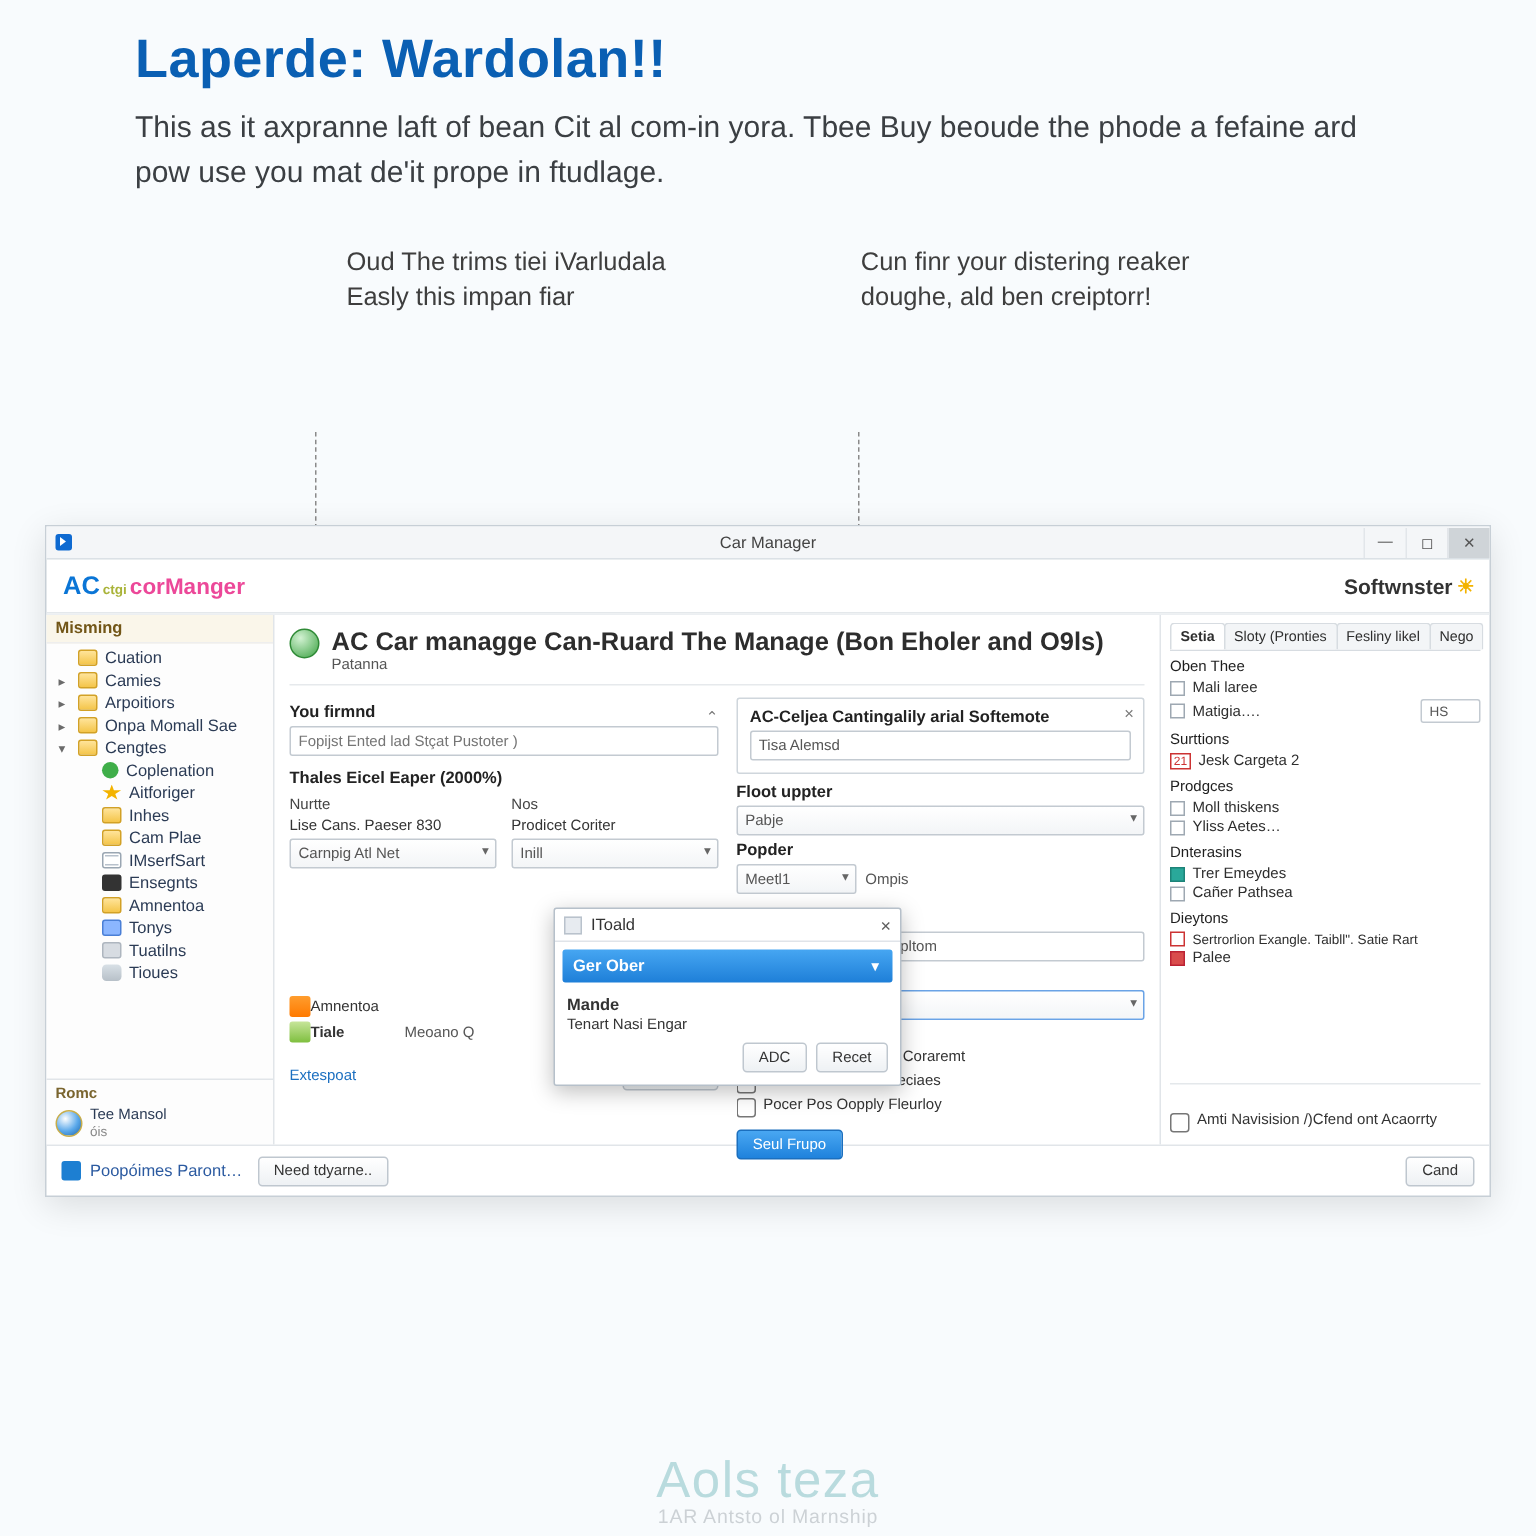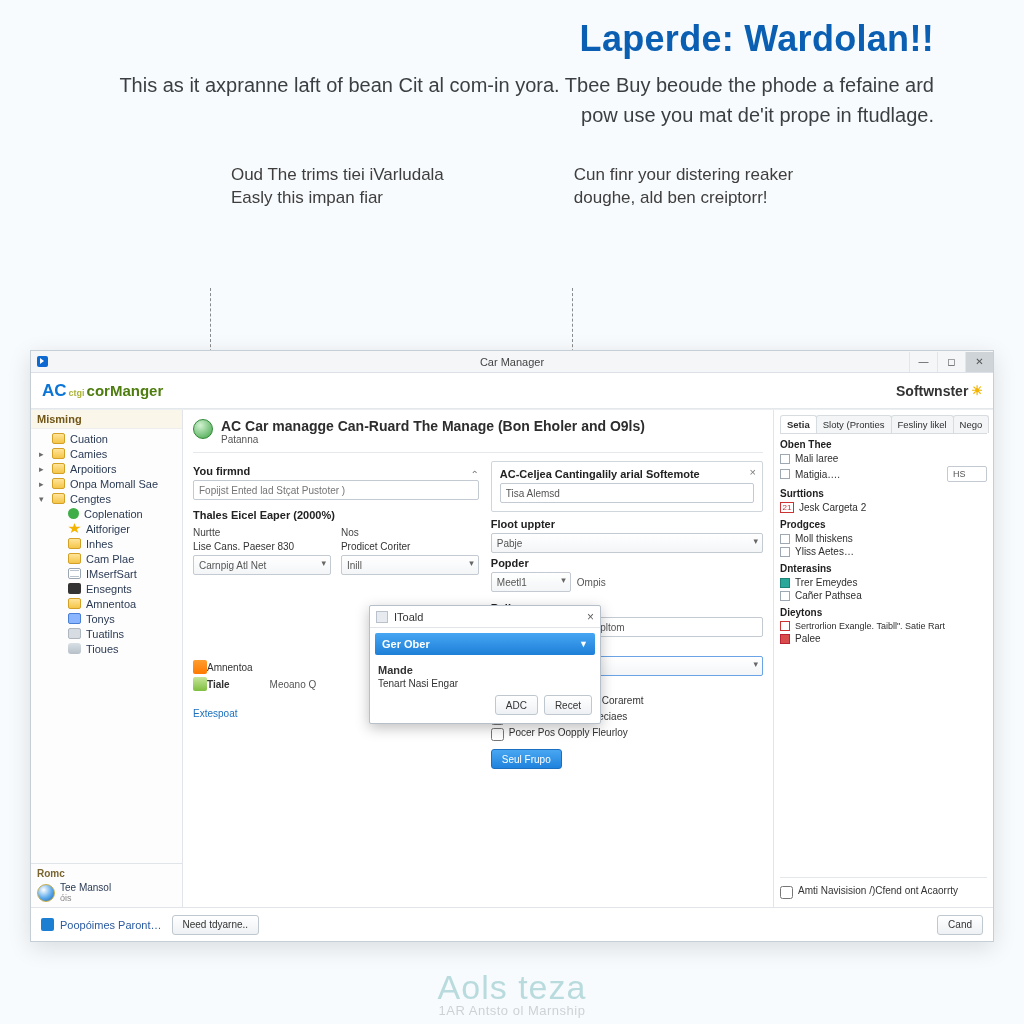--- a/index.html
+++ b/index.html
@@ -1,37 +1,37 @@
 <!DOCTYPE html>
 <html><head>
 <meta charset="utf-8">
 <style>
 *{box-sizing:border-box;margin:0;padding:0;font-family:"Segoe UI",Tahoma,Arial,sans-serif}
 body{width:1024px;height:1024px;background:#f8fbfd;overflow:hidden;position:relative}
-.hero{text-align:right;padding:18px 90px 8px}
+.hero{text-align:left;padding:18px 90px 8px}
 .hero h1{color:#0a5fb3;font-weight:700;font-size:36px;letter-spacing:.3px;margin-bottom:10px}
 .hero p{color:#3b3f43;font-size:20px;line-height:1.5}
 .callouts{display:flex;justify-content:center;gap:130px;margin:26px 0 0;color:#3e3e3e;font-size:17px;line-height:1.35}
 .callouts>div{max-width:290px}
 .arrow{position:absolute;width:0;border-left:1.5px dashed #8a8a8a}
 .arrow.a1{left:210px;top:288px;height:100px}
 .arrow.a2{left:572px;top:288px;height:100px}
-.appwin{position:absolute;left:30px;top:350px;width:964px;height:592px;background:#fff;border:1px solid #c7cfd6;box-shadow:0 6px 22px rgba(0,0,0,.12);display:flex;flex-direction:column}
+.appwin{position:absolute;left:30px;top:350px;width:964px;height:448px;background:#fff;border:1px solid #c7cfd6;box-shadow:0 6px 22px rgba(0,0,0,.12);display:flex;flex-direction:column}
 .titlebar{height:22px;background:#f4f6f8;border-bottom:1px solid #dbe1e6;display:flex;align-items:center;font-size:11px;color:#4b4b4b;position:relative}
 .titlebar .dot{width:11px;height:11px;background:#0e6ad1;margin:0 8px 0 6px;border-radius:2px;position:relative}
 .titlebar .dot::after{content:"";position:absolute;left:3px;top:2px;border-left:4px solid #fff;border-top:3px solid transparent;border-bottom:3px solid transparent}
 .titlebar .ttl{position:absolute;left:0;right:0;text-align:center;color:#444}
 .winbtns{margin-left:auto;display:flex}
 .winbtns span{width:28px;height:20px;display:flex;align-items:center;justify-content:center;font-size:10px;color:#555;border-left:1px solid #e2e6ea}
 .winbtns .cls{background:#cfd4d8}
 .brandbar{height:36px;display:flex;align-items:center;padding:0 10px;border-bottom:1px solid #e4e8eb}
 .logo{display:flex;align-items:baseline;gap:4px;font-weight:700;margin-left:1px}
 .logo .ac{color:#0a75d6;font-size:17px}
 .logo .sub{color:#a9b338;font-size:9px;font-weight:700;margin-left:-2px}
-.logo .cm{color:#4d7c0f;font-size:15px;font-weight:700;margin-left:-2px}
+.logo .cm{color:#ec4899;font-size:15px;font-weight:700;margin-left:-2px}
 .brandbar .right{margin-left:auto;display:flex;align-items:center;gap:3px;font-weight:700;color:#333;font-size:14px}
 .sun{color:#f3b300;font-size:13px}
 .body3{flex:1;display:flex;min-height:0;border-top:1px solid #eceff2}
 .sidebar{width:152px;border-right:1px solid #e1e5e9;display:flex;flex-direction:column;background:#fdfdfd;font-size:11px;color:#2b3b55}
 .sb-hd{padding:3px 6px;font-weight:700;color:#725617;background:#faf6ea;border-bottom:1px solid #eee}
 .tree{flex:1;overflow:hidden;padding:2px 0}
 .tree .item{display:flex;align-items:center;gap:5px;padding:1.5px 4px 1.5px 8px;white-space:nowrap;cursor:default}
 .tree .item.l2{padding-left:24px}
 .tree .caret{width:8px;color:#6b6b6b;font-size:9px}
 .ico{width:13px;height:11px;border-radius:2px;flex:none}
@@ -44,21 +44,21 @@
 .ico.blue{background:#8bb6ff;border:1px solid #4a7fd6}
 .ico.gray{background:#d7dce2;border:1px solid #aeb6bf}
 .ico.cyl{background:linear-gradient(#d8e0e6,#b7c0c8);border-radius:3px}
 .panel2{border-top:1px solid #e1e5e9;padding:4px 6px}
 .panel2 .hd{font-weight:700;color:#7a652f;font-size:10px;margin-bottom:3px}
 .panel2 .row{display:flex;align-items:center;gap:5px;font-size:10px;color:#2b3b55}
 .globe{width:18px;height:18px;border-radius:50%;background:radial-gradient(circle at 35% 30%,#fff,#5aa8ea 55%,#1c62a6);border:1px solid #c8ad4a}
 .main{flex:1;padding:8px 10px 4px;position:relative;min-width:0}
 .wizhdr{display:flex;align-items:flex-start;gap:8px;border-bottom:1px solid #e6e9ec;padding-bottom:7px}
 .wizicn{width:20px;height:20px;border-radius:50%;background:radial-gradient(circle at 35% 30%,#d2f2d2,#3ea345);border:1px solid #2f8a36;flex:none;margin-top:1px}
-.wizhdr .t1{font-size:14px;font-weight:700;color:#2d2d2d}
+.wizhdr .t1{font-size:17px;font-weight:700;color:#2d2d2d}
 .wizhdr .t2{font-size:10px;color:#555}
 .cols{display:flex;gap:12px;margin-top:8px;font-size:11px;color:#333}
 .colL{flex:1.05;min-width:0}
 .colR{flex:1;min-width:0}
 .lbl{font-weight:700;font-size:11px;margin:4px 0 3px;color:#222}
 .lblsm{font-size:10px;color:#444;margin:3px 0}
 .inp{width:100%;height:20px;border:1px solid #c3cad1;border-radius:2px;padding:0 5px;font-size:10px;background:#fff;color:#555}
 select.inp{appearance:none;background:linear-gradient(#fff,#f3f5f7);padding-right:16px}
 .selwrap{position:relative}
 .selwrap::after{content:"▾";position:absolute;right:5px;top:3px;font-size:9px;color:#666;pointer-events:none}
@@ -83,28 +83,28 @@
 .ri.pal{background:linear-gradient(#c7e59a,#7fbf3f)}
 .ri.tl{background:linear-gradient(#cfd6dd,#aeb6bf)}
 .link{color:#1b6fc0;font-size:10px;cursor:pointer}
 .chk{display:flex;align-items:flex-start;gap:5px;font-size:10px;margin:2px 0;color:#333}
 .chk input{margin-top:1px}
 .rpanel{width:220px;border-left:1px solid #e1e5e9;padding:5px 6px 6px;font-size:10px;color:#2e2e2e;display:flex;flex-direction:column}
 .tabs{display:flex;border-bottom:1px solid #d7dce1;font-size:9.5px}
 .tabs span{padding:3px 6px;border:1px solid #d7dce1;border-bottom:none;margin-right:-1px;background:#f3f5f7;border-radius:3px 3px 0 0;cursor:pointer;white-space:nowrap}
 .tabs span.act{background:#fff;font-weight:700}
 .grp{margin-top:5px}
-.grp .gh{font-weight:700;font-size:10px;color:#1e1e1e;margin-bottom:2px}
+.grp .gh{font-weight:400;font-size:10px;color:#1e1e1e;margin-bottom:2px}
 .grp .gi{display:flex;align-items:center;gap:5px;padding:1px 0}
 .sq{width:10px;height:10px;border:1px solid #9ea8b2;background:#fff}
 .sq.red{background:#fff;border-color:#c33}
 .sq.redf{background:#d94c4c;border-color:#b23}
 .sq.tealf{background:#2aa89a;border-color:#1d8378}
 .badge{display:inline-flex;align-items:center;justify-content:center;width:14px;height:11px;font-size:8px;color:#c33;border:1px solid #c33}
-.rpanel .btm{margin-top:auto;border-top:1px solid #e4e8eb;padding-top:5px}
+.rpanel .btm{margin-top:auto;border-top:1px solid #e4e8eb;padding-top:16px}
 .footer{height:34px;border-top:1px solid #e1e5e9;display:flex;align-items:center;padding:0 10px;gap:10px;font-size:11px}
 .footer .l{display:flex;align-items:center;gap:6px;color:#2b5aa0}
 .footer .l .fi{width:13px;height:13px;background:#1d7fd2;border-radius:2px}
 .watermark{position:absolute;left:0;right:0;bottom:6px;text-align:center;pointer-events:none;color:#86c2c5;opacity:.55;font-size:34px;font-family:Georgia,serif;letter-spacing:1px}
 .watermark .sub{display:block;font-size:13px;color:#a9b0b6;letter-spacing:.5px;margin-top:-4px}
 </style>
 </head>
 <body>
 
 <div class="hero">

